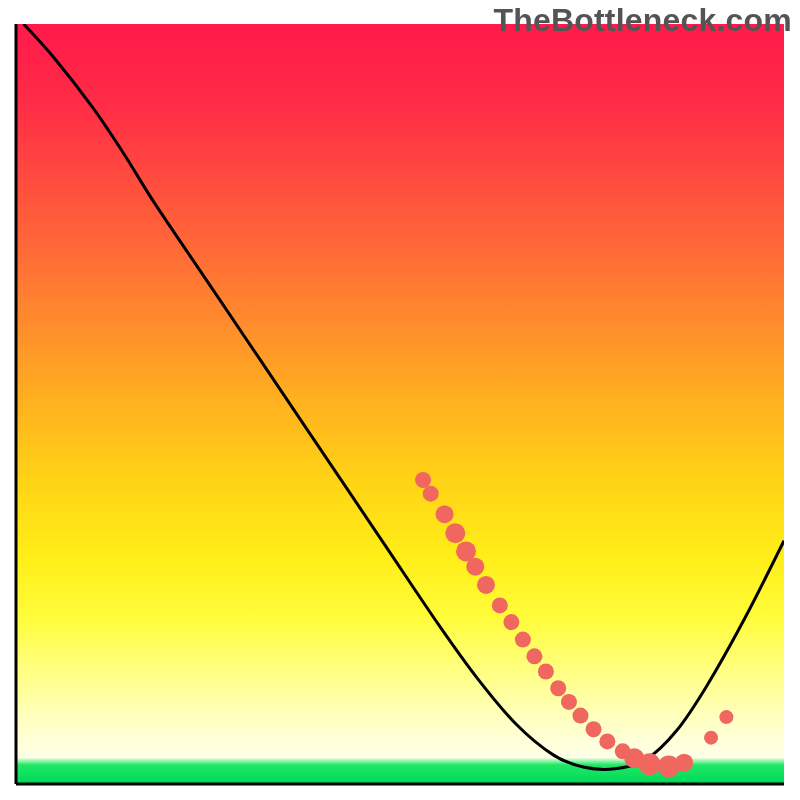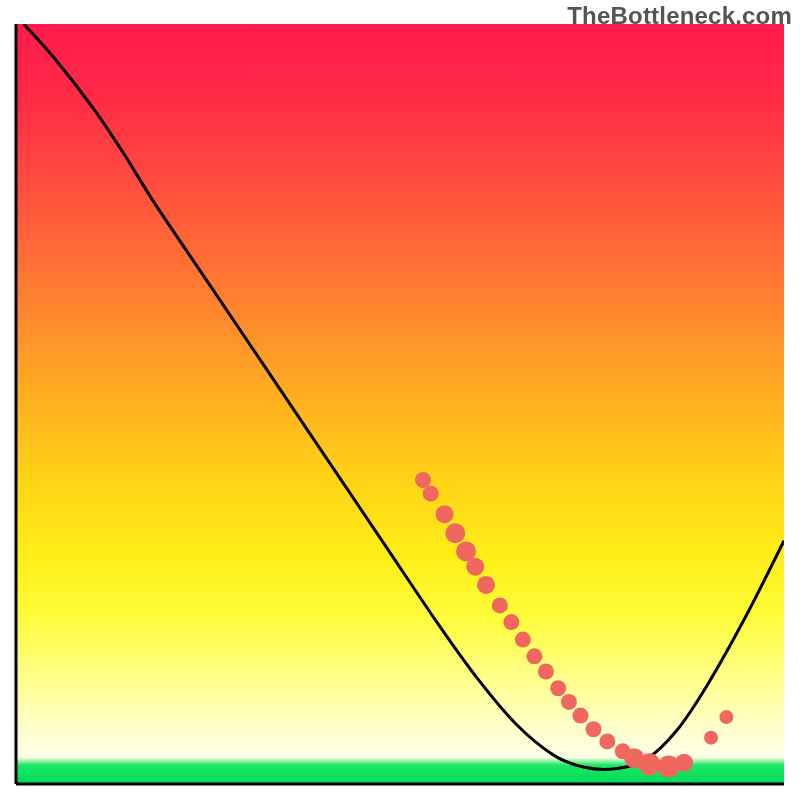--- a/index.html
+++ b/index.html
@@ -13,21 +13,21 @@
   }
   .chart-container {
     position: relative;
     width: 800px;
     height: 800px;
   }
   .watermark {
     position: absolute;
     top: 2px;
     right: 8px;
-    font-size: 24px;
+    font-size: 32px;
     font-weight: bold;
     color: #545454;
     letter-spacing: 0.2px;
     z-index: 10;
   }
   svg {
     display: block;
   }
 </style>
 </head>

